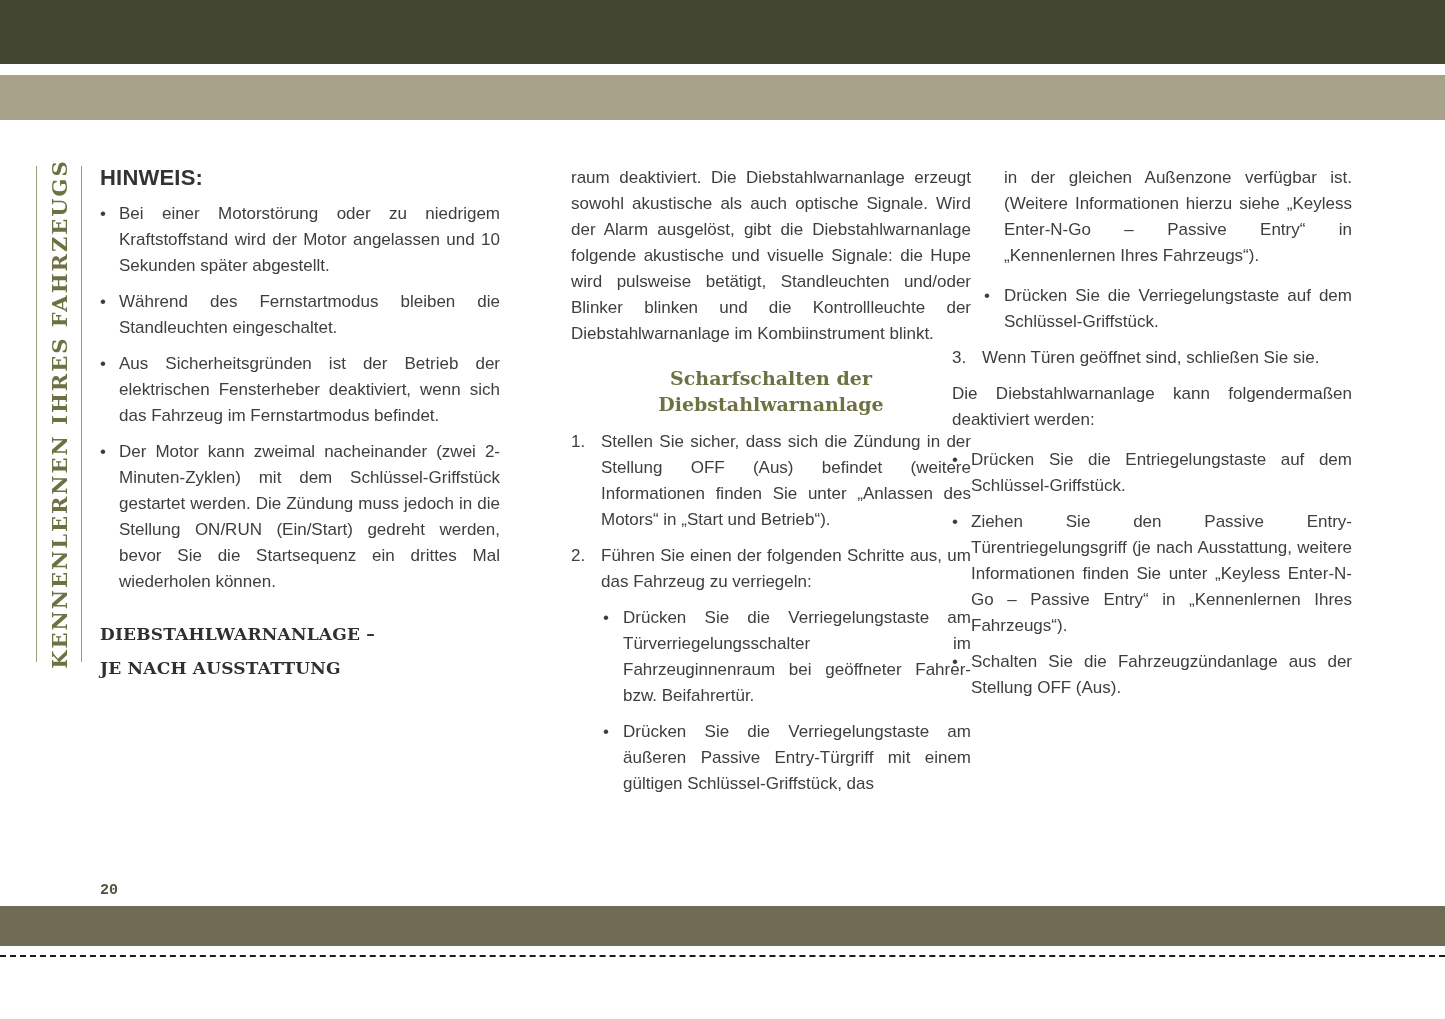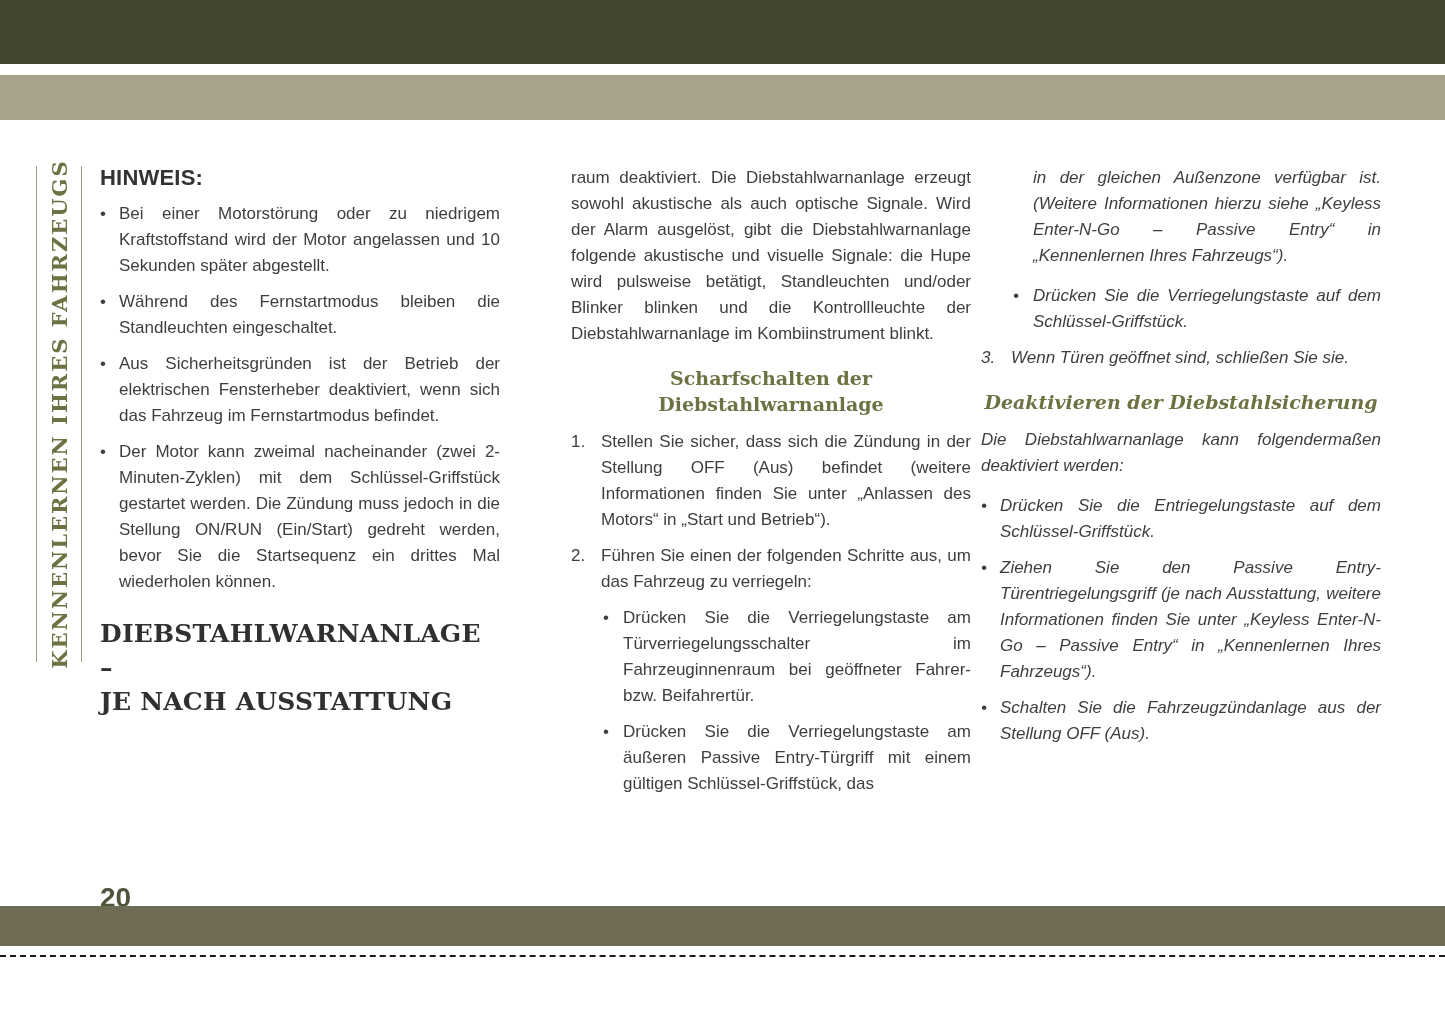--- a/index.html
+++ b/index.html
@@ -27,53 +27,53 @@
     position:absolute; left:50%; top:50%;
     transform:translate(-50%,-50%) rotate(-90deg);
     white-space:nowrap;
     font-family:"DejaVu Serif", serif; font-weight:700;
     font-size:21px; letter-spacing:2px;
     color:var(--olive-heading,#6e7243);
   }
 
   
   .col { position:absolute; top:165px; width:400px; font-size:17px; line-height:26px; text-align:justify; }
-  .col1 { left:100px; } .col2 { left:530px;margin-left:41px; } .col3 { left:981px;font-style:italic; }
+  .col1 { left:100px; } .col2 { left:530px;margin-left:41px; } .col3 { left:952px; }
 
   .para { margin:0 0 14px; }
   .cont { margin-left:52px; }
 
   .note-label {
     font-size:22px; font-weight:700; color:#333333;
     margin:0 0 10px; letter-spacing:0.2px; text-align:left;
   }
   .heading {
     font-family:"DejaVu Serif", serif; font-weight:700;
-    font-size:25px; line-height:34px; color:#303030;
+    font-size:17px; line-height:34px; color:#303030;
     letter-spacing:0.2px; margin:22px 0 16px; text-align:left;
     white-space:pre-line;
   }
   .subhead {
     font-family:"DejaVu Serif", serif; font-weight:700;
     font-size:19px; line-height:26px;
     color:var(--olive-heading,#6e7243);
     margin:18px 0 12px; text-align:center;
   }
 
   .li { display:flex; margin:0 0 10px; }
   .li .mk { flex:0 0 19px; }
   .li .tx { flex:1; text-align:justify; }
   .li.num .mk { flex:0 0 30px; }
   .li.l2 { margin-left:32px; }
   .li.l2 .mk { flex:0 0 20px; }
 
   .pagenum {
     position:absolute; left:100px; top:882px;
-    font-family:Liberation Sans, sans-serif; font-weight:700;
-    font-size:28px; color:#50543c;
+    font-family:Liberation Mono, monospace; font-weight:700;
+    font-size:15px; color:#50543c;
   }
 </style>
 </head>
 <body>
 
 <div class="sheet">
 
   <div class="bar bar-top"></div>
   <div class="bar bar-khaki"></div>
 
@@ -137,21 +137,20 @@
     <div class="li l2">
       <span class="mk">•</span>
       <span class="tx">Drücken Sie die Verriegelungstaste auf dem Schlüssel-Griffstück.</span>
     </div>
 
     <div class="li num">
       <span class="mk">3.</span>
       <span class="tx">Wenn Türen geöffnet sind, schließen Sie sie.</span>
     </div>
 
-    <h4 class="subhead">Deaktivieren der Diebstahlsicherung</h4>
     <p class="para">Die Diebstahlwarnanlage kann folgendermaßen deaktiviert werden:</p>
 
     <div class="li l1">
       <span class="mk">•</span>
       <span class="tx">Drücken Sie die Entriegelungstaste auf dem Schlüssel-Griffstück.</span>
     </div>
     <div class="li l1">
       <span class="mk">•</span>
       <span class="tx">Ziehen Sie den Passive Entry-Türentriegelungsgriff (je nach Ausstattung, weitere Informationen finden Sie unter „Keyless Enter-N-Go – Passive Entry“ in „Kennenlernen Ihres Fahrzeugs“).</span>
     </div>

